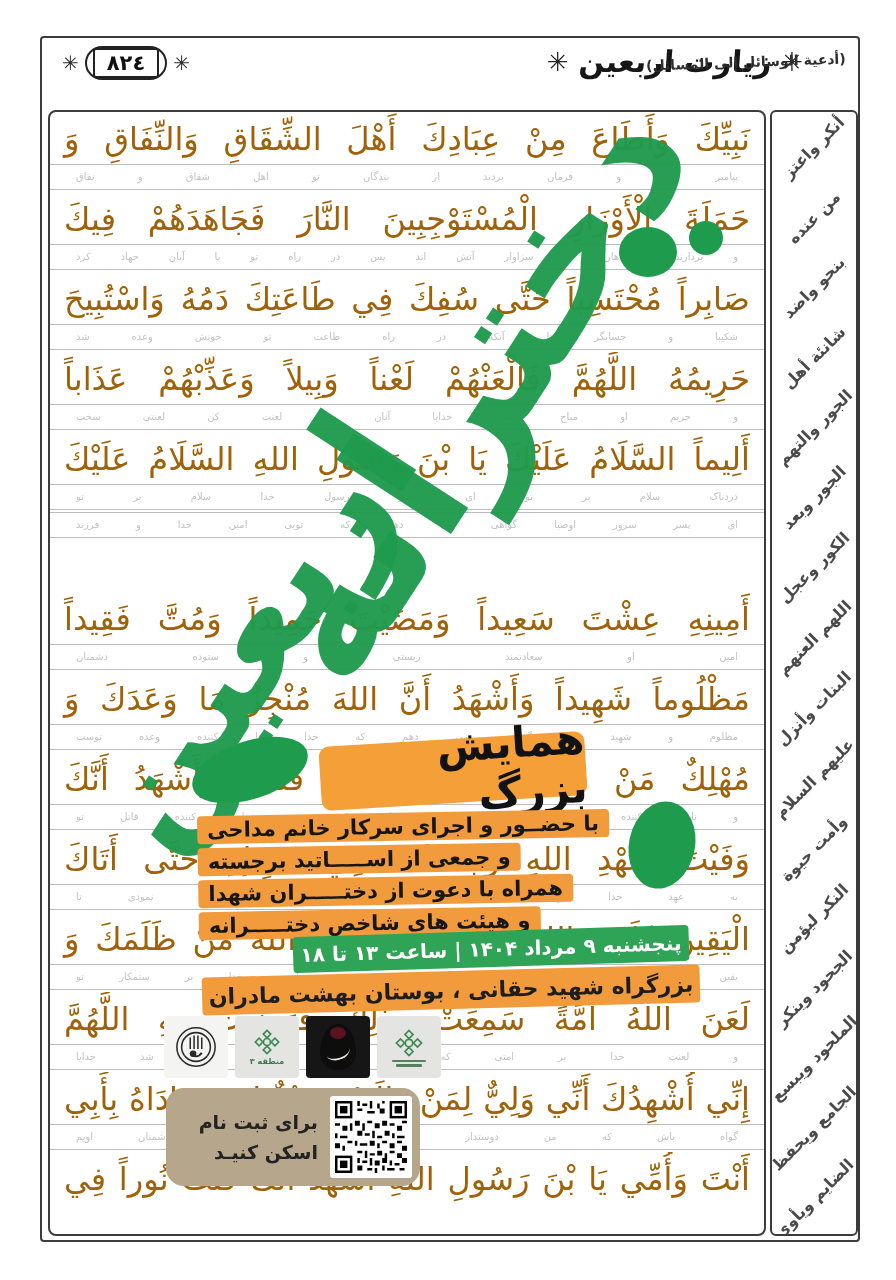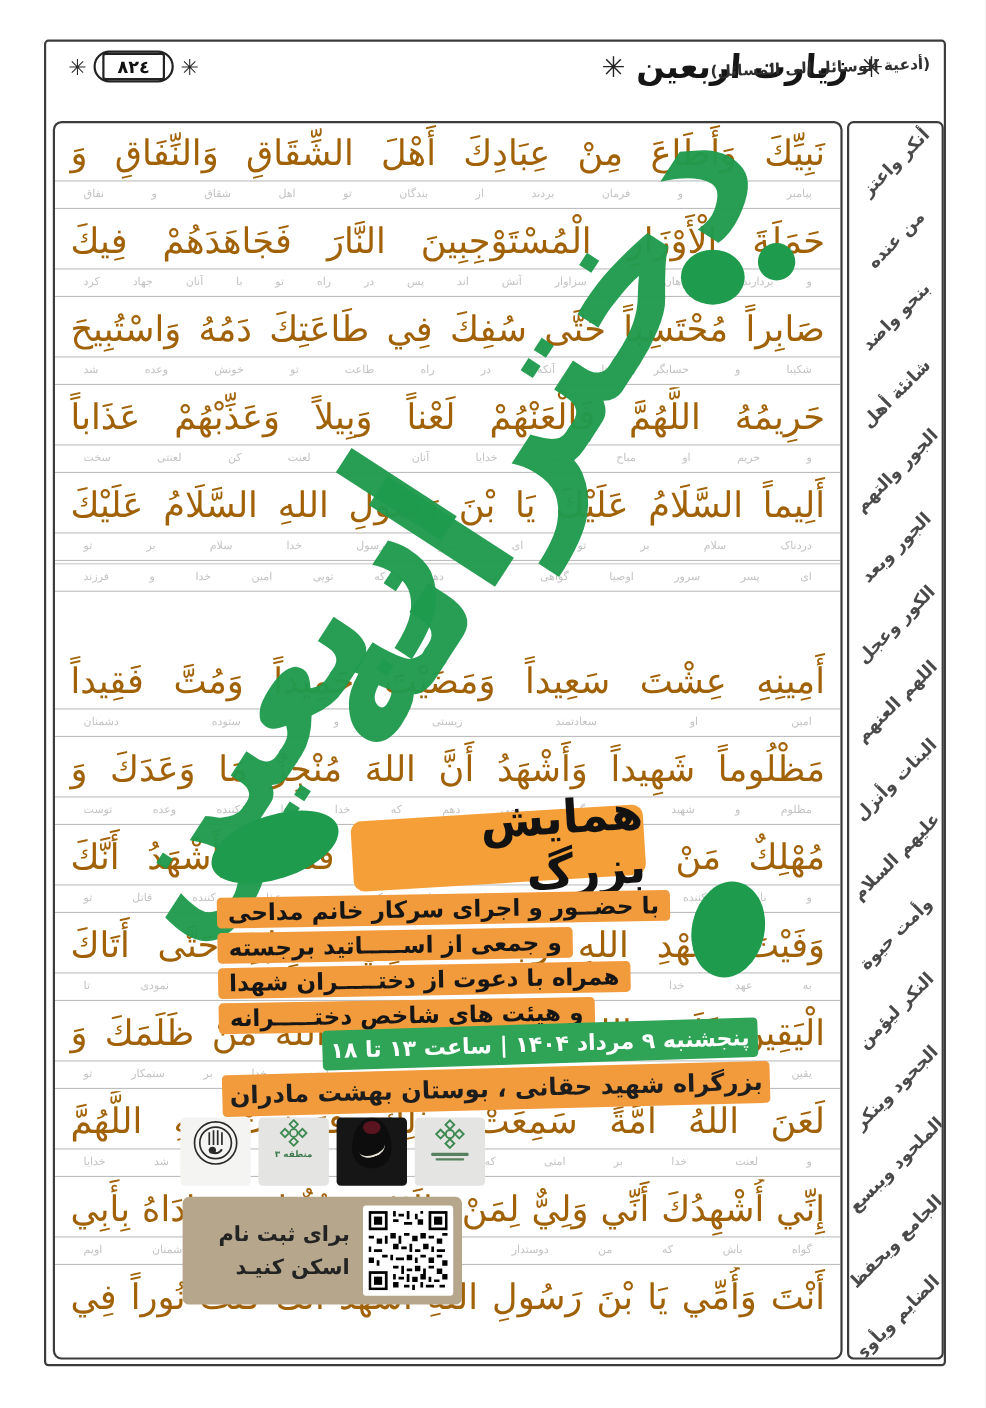--- a/index.html
+++ b/index.html
@@ -6,21 +6,21 @@
   .page{position:relative;width:896px;height:1280px;background:#ffffff;margin:0 auto;
         overflow:hidden;font-family:"DejaVu Sans",sans-serif;direction:rtl;}
   
   .frame{position:absolute;left:40px;top:36px;width:816px;height:1202px;
          border:2px solid #3c3c3c;border-radius:4px;background:#fff;}
   
   .header{position:absolute;left:40px;top:36px;width:816px;height:72px;}
   .cartouche{position:absolute;left:22px;top:10px;display:flex;align-items:center;gap:6px;color:#222;}
   .leaf{font-size:20px;color:#2b2b2b;line-height:1;}
   .pill{border:2px solid #222;border-radius:20px;padding:3px 6px;background:#fff;}
-  .pill-inner{border:2px solid #222;border-radius:3px;padding:1px 12px;font-size:16px;font-weight:bold;color:#111;}
+  .pill-inner{border:2px solid #222;border-radius:3px;padding:1px 12px;font-size:21px;font-weight:bold;color:#111;}
   .title-group{position:absolute;left:485px;top:8px;width:300px;display:flex;align-items:center;justify-content:center;gap:10px;}
   .title-orn{font-size:26px;color:#222;line-height:1;}
   .book-title{font-size:30px;font-weight:bold;color:#161616;white-space:nowrap;transform:skewX(-4deg);}
   .book-note{position:absolute;right:10px;top:18px;font-size:14px;font-weight:bold;color:#2e2e2e;
              transform:rotate(-2deg);white-space:nowrap;}
   
   .main-box{position:absolute;left:48px;top:110px;width:714px;height:1122px;
             border:2px solid #3c3c3c;border-radius:8px;background:#fff;overflow:hidden;z-index:1;}
   .bg-row{height:80px;overflow:hidden;}
   .bg-row .ar{height:52px;line-height:54px;font-size:32px;font-weight:normal;color:#a16207;
@@ -51,33 +51,33 @@
   .details .line{display:inline-block;background:#f29b3d;border-radius:4px;padding:2px 10px;margin:2px 0;
                  font-size:21px;font-weight:bold;color:#161616;white-space:nowrap;}
   .bar{position:absolute;border-radius:4px;display:flex;align-items:center;justify-content:center;z-index:3;}
   .date-bar{left:293px;top:931px;width:396px;height:36px;background:#2fa356;transform:rotate(-1.8deg);}
   .date-bar span{color:#ffffff;font-size:20px;font-weight:bold;white-space:nowrap;}
   .loc-bar{left:202px;top:971px;width:498px;height:38px;background:#f29b3d;transform:rotate(-1.5deg);}
   .loc-bar span{color:#1d1d1d;font-size:22px;font-weight:bold;white-space:nowrap;}
   
   .logos{position:absolute;left:164px;top:1016px;display:flex;gap:7px;z-index:3;}
   .logo-tile{width:64px;height:62px;background:#e4e4e2;border-radius:4px;display:flex;flex-direction:column;
-             align-items:center;gap:2px;overflow:hidden;}
+             align-items:center;justify-content:center;gap:2px;overflow:hidden;}
   .logo-tile.dark{background:#161616;}
   .logo-tile.light{background:#f4f4f2;}
   .muni-caption{font-size:8px;color:#3e7a4d;font-weight:bold;line-height:1;}
   .text-bar{width:34px;height:2.5px;background:#57805f;border-radius:1px;}
   .text-bar.short{width:26px;}
   .chador{width:36px;height:46px;background:#0d0d0d;border-radius:50% 50% 46% 46%/62% 62% 38% 38%;position:relative;}
   .chador:before{content:"";position:absolute;left:10px;top:3px;width:16px;height:12px;background:#5a1420;border-radius:50%;}
   .chador:after{content:"";position:absolute;left:6px;top:20px;width:24px;height:14px;
                 border-bottom:2px solid #e8e4d8;border-radius:50%;transform:rotate(-18deg);}
   
   .qr-panel{position:absolute;left:166px;top:1088px;width:254px;height:98px;background:#b5a68c;
-            border-radius:6px;display:flex;flex-direction:row;align-items:center;gap:12px;
+            border-radius:18px;display:flex;flex-direction:row;align-items:center;gap:12px;
             padding:0 8px;box-sizing:border-box;z-index:3;}
   .qr-tile{width:82px;height:82px;background:#ffffff;border-radius:3px;display:flex;align-items:center;justify-content:center;flex:0 0 auto;}
   .qr-text{flex:1;text-align:right;color:#232323;font-size:19px;font-weight:bold;line-height:1.6;padding-left:4px;}
 </style>
 </head>
 <body>
 
 <div class="page">
 
   <div class="frame"></div>

